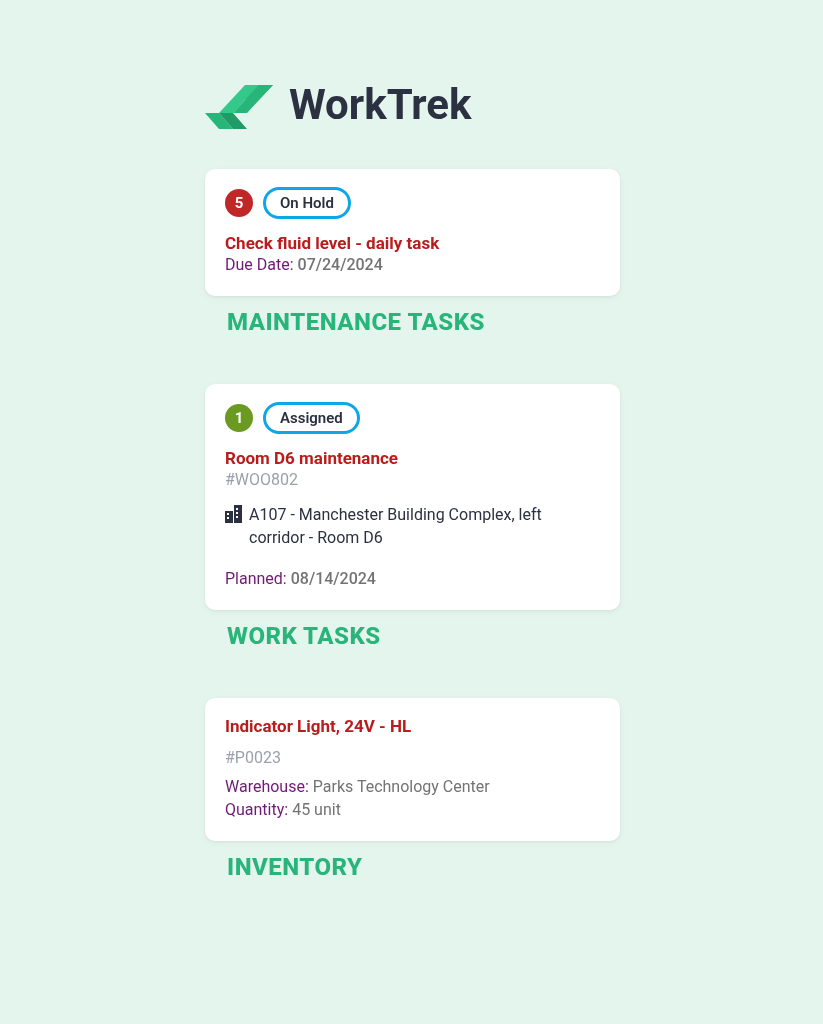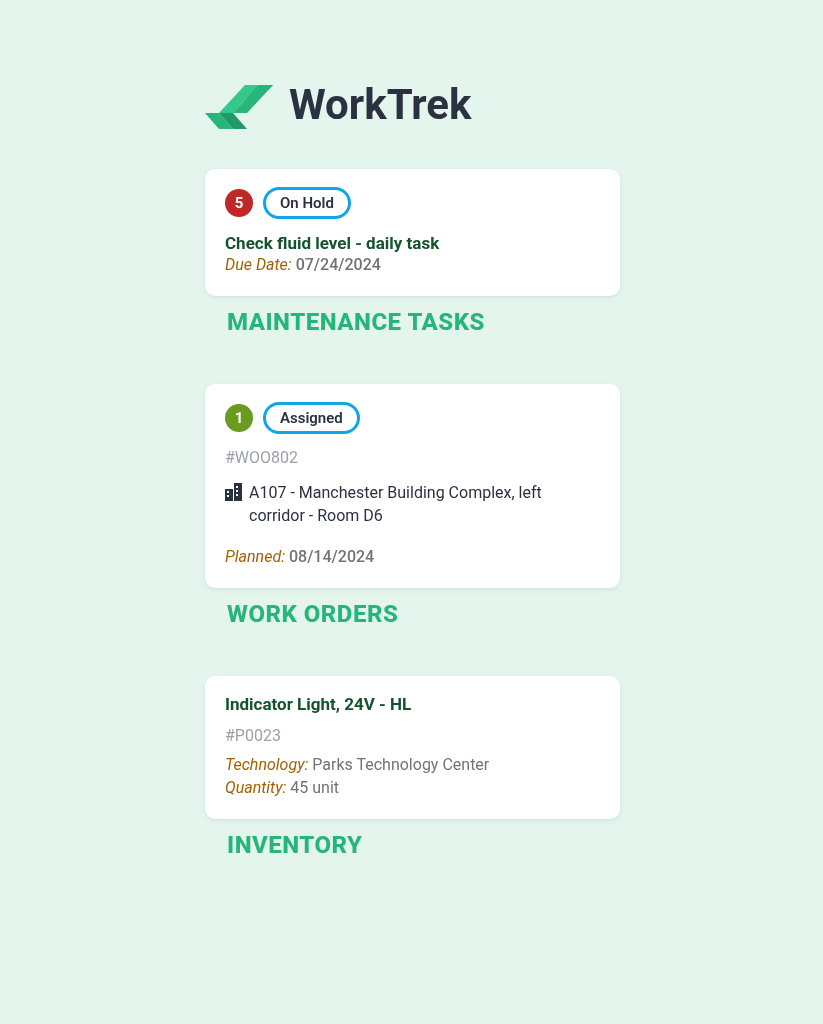--- a/index.html
+++ b/index.html
@@ -57,34 +57,34 @@
     border: 3px solid #0ea5e9;
     border-radius: 16px;
     padding: 4px 14px;
     font-size: 15px;
     font-weight: 600;
     color: #2b3140;
   }
   .card-title {
     font-size: 17px;
     font-weight: 700;
-    color: #14532d;
+    color: #b91c1c;
     margin-bottom: 2px;
   }
   .card-sub {
     font-size: 16px;
     color: #9aa1ac;
     margin-bottom: 14px;
   }
   .meta-row {
     font-size: 16px;
     color: #2b3140;
     margin-bottom: 4px;
   }
-  .meta-label { color: #a16207; font-style: italic; }
+  .meta-label { color: #701a75; }
   .meta-value { color: #737373; font-weight: 500; }
   .section-heading {
     font-size: 24px;
     font-weight: 800;
     letter-spacing: 0.5px;
     color: #27b57a;
     margin: 0 0 48px 22px;
   }
   .loc-row {
     display: flex;
@@ -133,47 +133,48 @@
       <span class="meta-value">07/24/2024</span>
     </div>
   </div>
   <div class="section-heading">MAINTENANCE TASKS</div>
 
   <div class="card">
     <div class="status-row">
       <div class="status-circle green">1</div>
       <div class="status-pill">Assigned</div>
     </div>
+    <div class="card-title">Room D6 maintenance</div>
     <div class="card-sub">#WOO802</div>
     <div class="loc-row">
       <span class="loc-icon">
         <svg width="20" height="18" viewBox="0 0 20 18" fill="currentColor">
           <rect x="0" y="6" width="8" height="12"></rect>
           <rect x="9" y="0" width="8" height="18"></rect>
           <rect x="2" y="8" width="2" height="2" fill="#fff"></rect>
           <rect x="2" y="12" width="2" height="2" fill="#fff"></rect>
           <rect x="11" y="3" width="2" height="2" fill="#fff"></rect>
           <rect x="11" y="7" width="2" height="2" fill="#fff"></rect>
           <rect x="11" y="11" width="2" height="2" fill="#fff"></rect>
         </svg>
       </span>
       <span class="loc-text">A107 - Manchester Building Complex, left corridor - Room D6</span>
     </div>
     <div class="meta-row">
       <span class="meta-label">Planned:</span>
       <span class="meta-value">08/14/2024</span>
     </div>
   </div>
-  <div class="section-heading">WORK ORDERS</div>
+  <div class="section-heading">WORK TASKS</div>
 
   <div class="card">
     <div class="card-title tight">Indicator Light, 24V - HL</div>
     <div class="card-sub" style="margin-bottom:10px">#P0023</div>
     <div class="meta-row">
-      <span class="meta-label">Technology:</span>
+      <span class="meta-label">Warehouse:</span>
       <span class="meta-value" style="font-weight:400">Parks Technology Center</span>
     </div>
     <div class="meta-row">
       <span class="meta-label">Quantity:</span>
       <span class="meta-value" style="font-weight:400">45 unit</span>
     </div>
   </div>
   <div class="section-heading">INVENTORY</div>
 
 </div>

